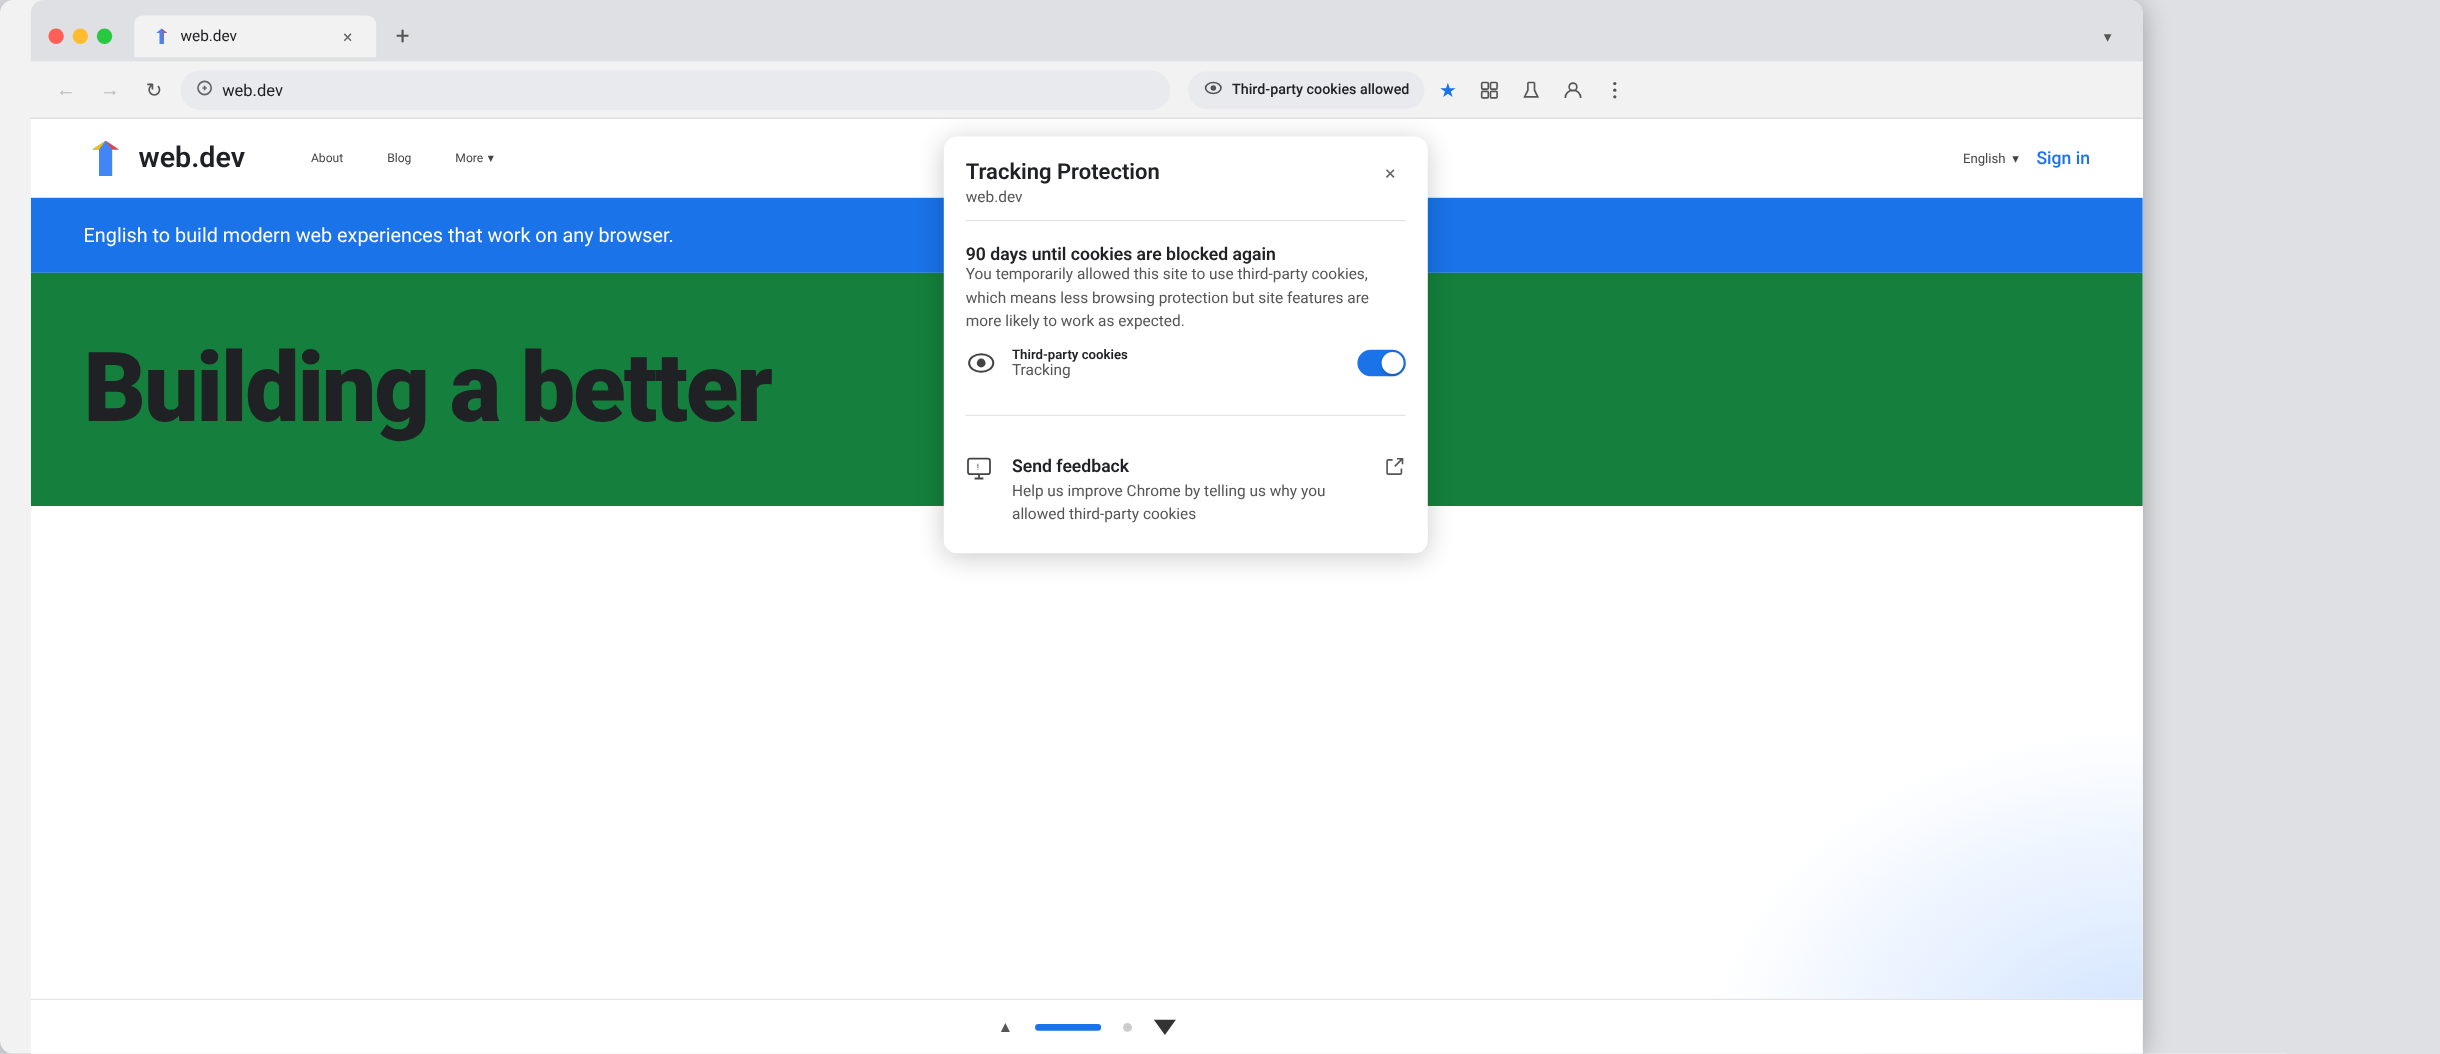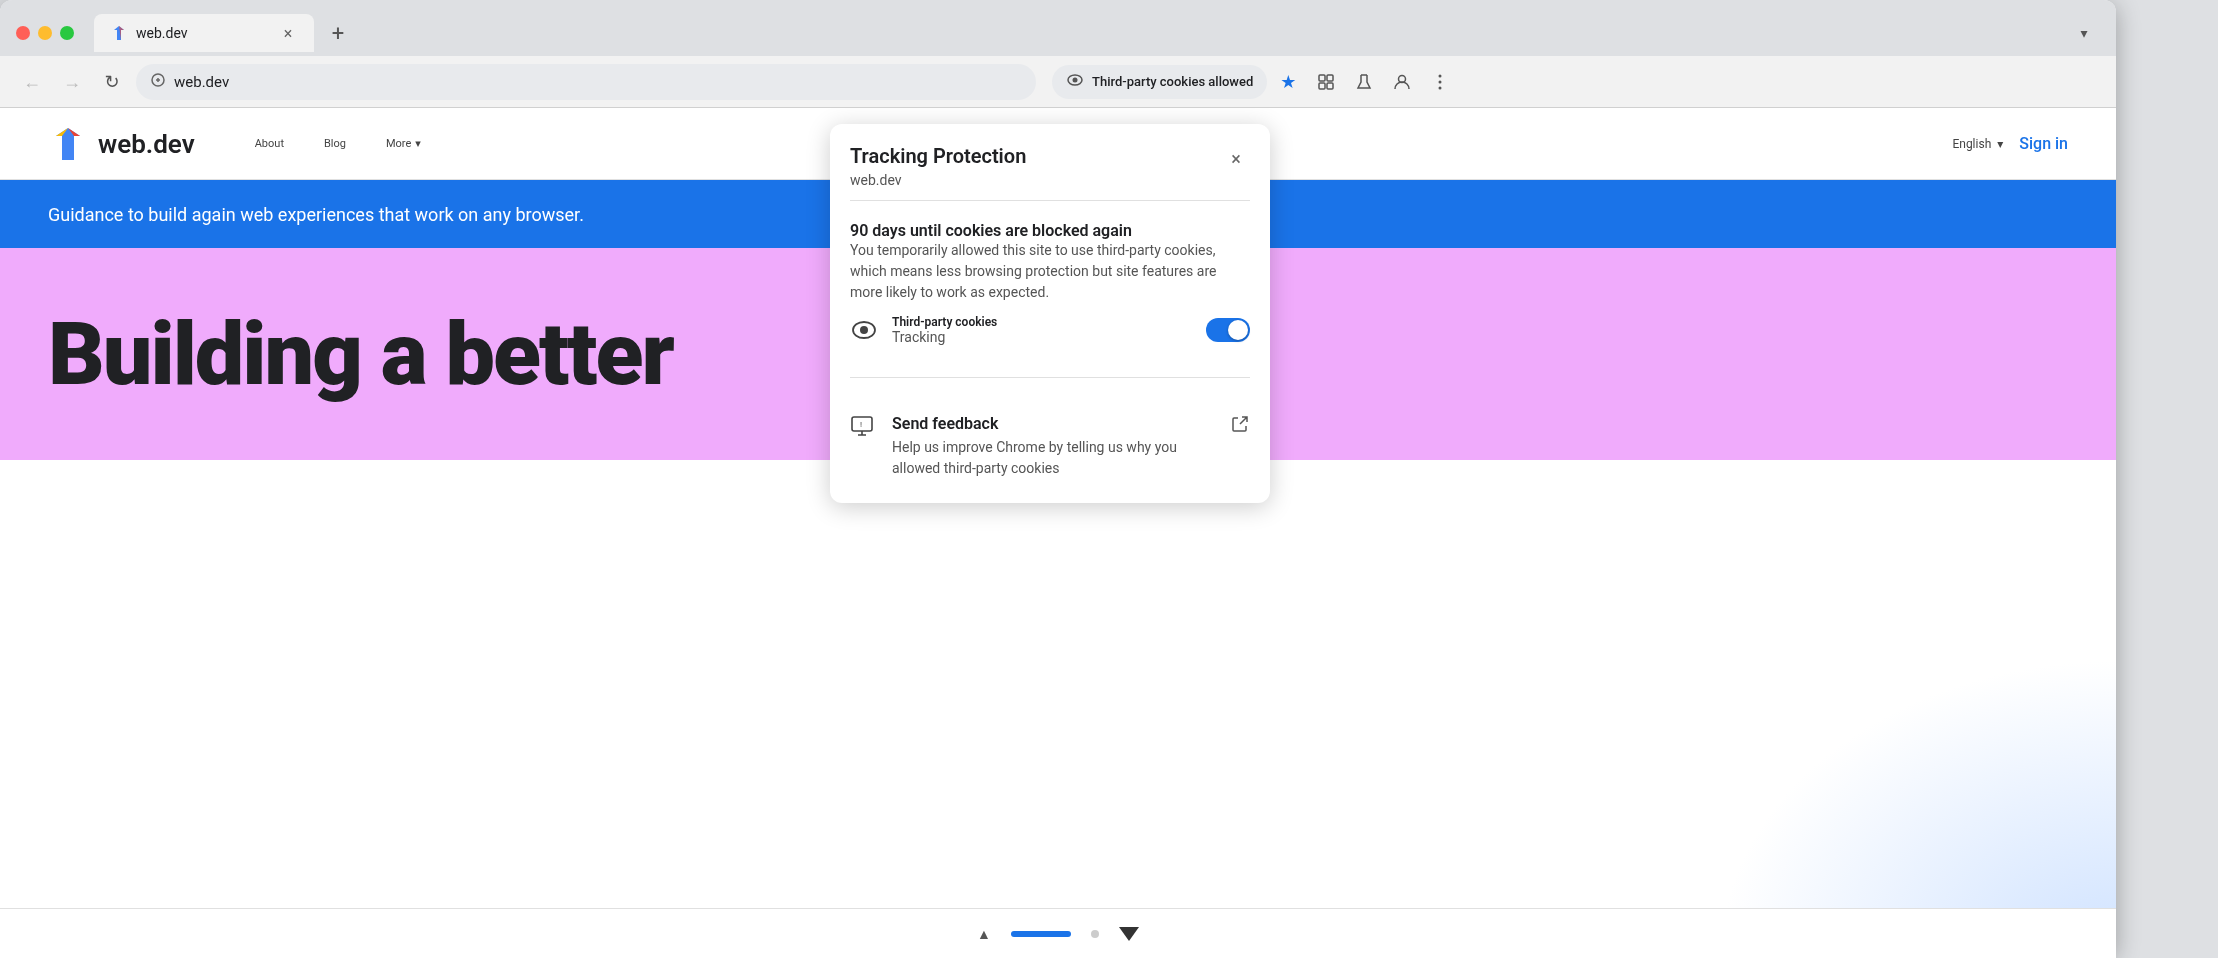--- a/index.html
+++ b/index.html
@@ -6,27 +6,28 @@
     body {
       font-family: -apple-system, BlinkMacSystemFont, 'Segoe UI', Roboto, sans-serif;
       background: #dee0e3;
       width: 2218px;
       height: 958px;
       overflow: hidden;
     }
 
     
     .browser-window {
-      width: 2116px;
+      width: 1948px;
       height: 958px;
       background: #f2f2f2;
       border-radius: 12px;
       display: flex;
       flex-direction: column;
       box-shadow: 0 4px 24px rgba(0,0,0,0.3);
+      padding-left: 28px;
     }
 
     
     .tab-bar {
       display: flex;
       align-items: center;
       padding: 10px 16px 0 16px;
       background: #dee0e3;
       height: 56px;
       border-radius: 12px 12px 0 0;
@@ -281,21 +282,21 @@
       padding: 20px 48px;
       color: white;
       font-size: 18px;
       height: 68px;
       display: flex;
       align-items: center;
     }
 
     .hero-main {
       padding: 60px 48px;
-      background: #f0abfc;
+      background: #15803d;
     }
 
     .hero-heading {
       font-size: 88px;
       font-weight: 900;
       color: #202124;
       line-height: 1.05;
       letter-spacing: -2px;
     }
 
@@ -615,21 +616,21 @@
       <div class="nav-right">
         <div class="lang-btn">
           <span>English</span>
           <span>▾</span>
         </div>
         <div class="sign-in-btn">Sign in</div>
       </div>
     </div>
 
     <div class="hero-banner">
-      <span>Guidance to build again web experiences that work on any browser.</span>
+      <span>English to build modern web experiences that work on any browser.</span>
     </div>
 
     <div class="hero-main">
       <h1 class="hero-heading">
         <span>Building a better</span><br>
       </h1>
     </div>
 
     <div class="hero-blob"></div>
 

